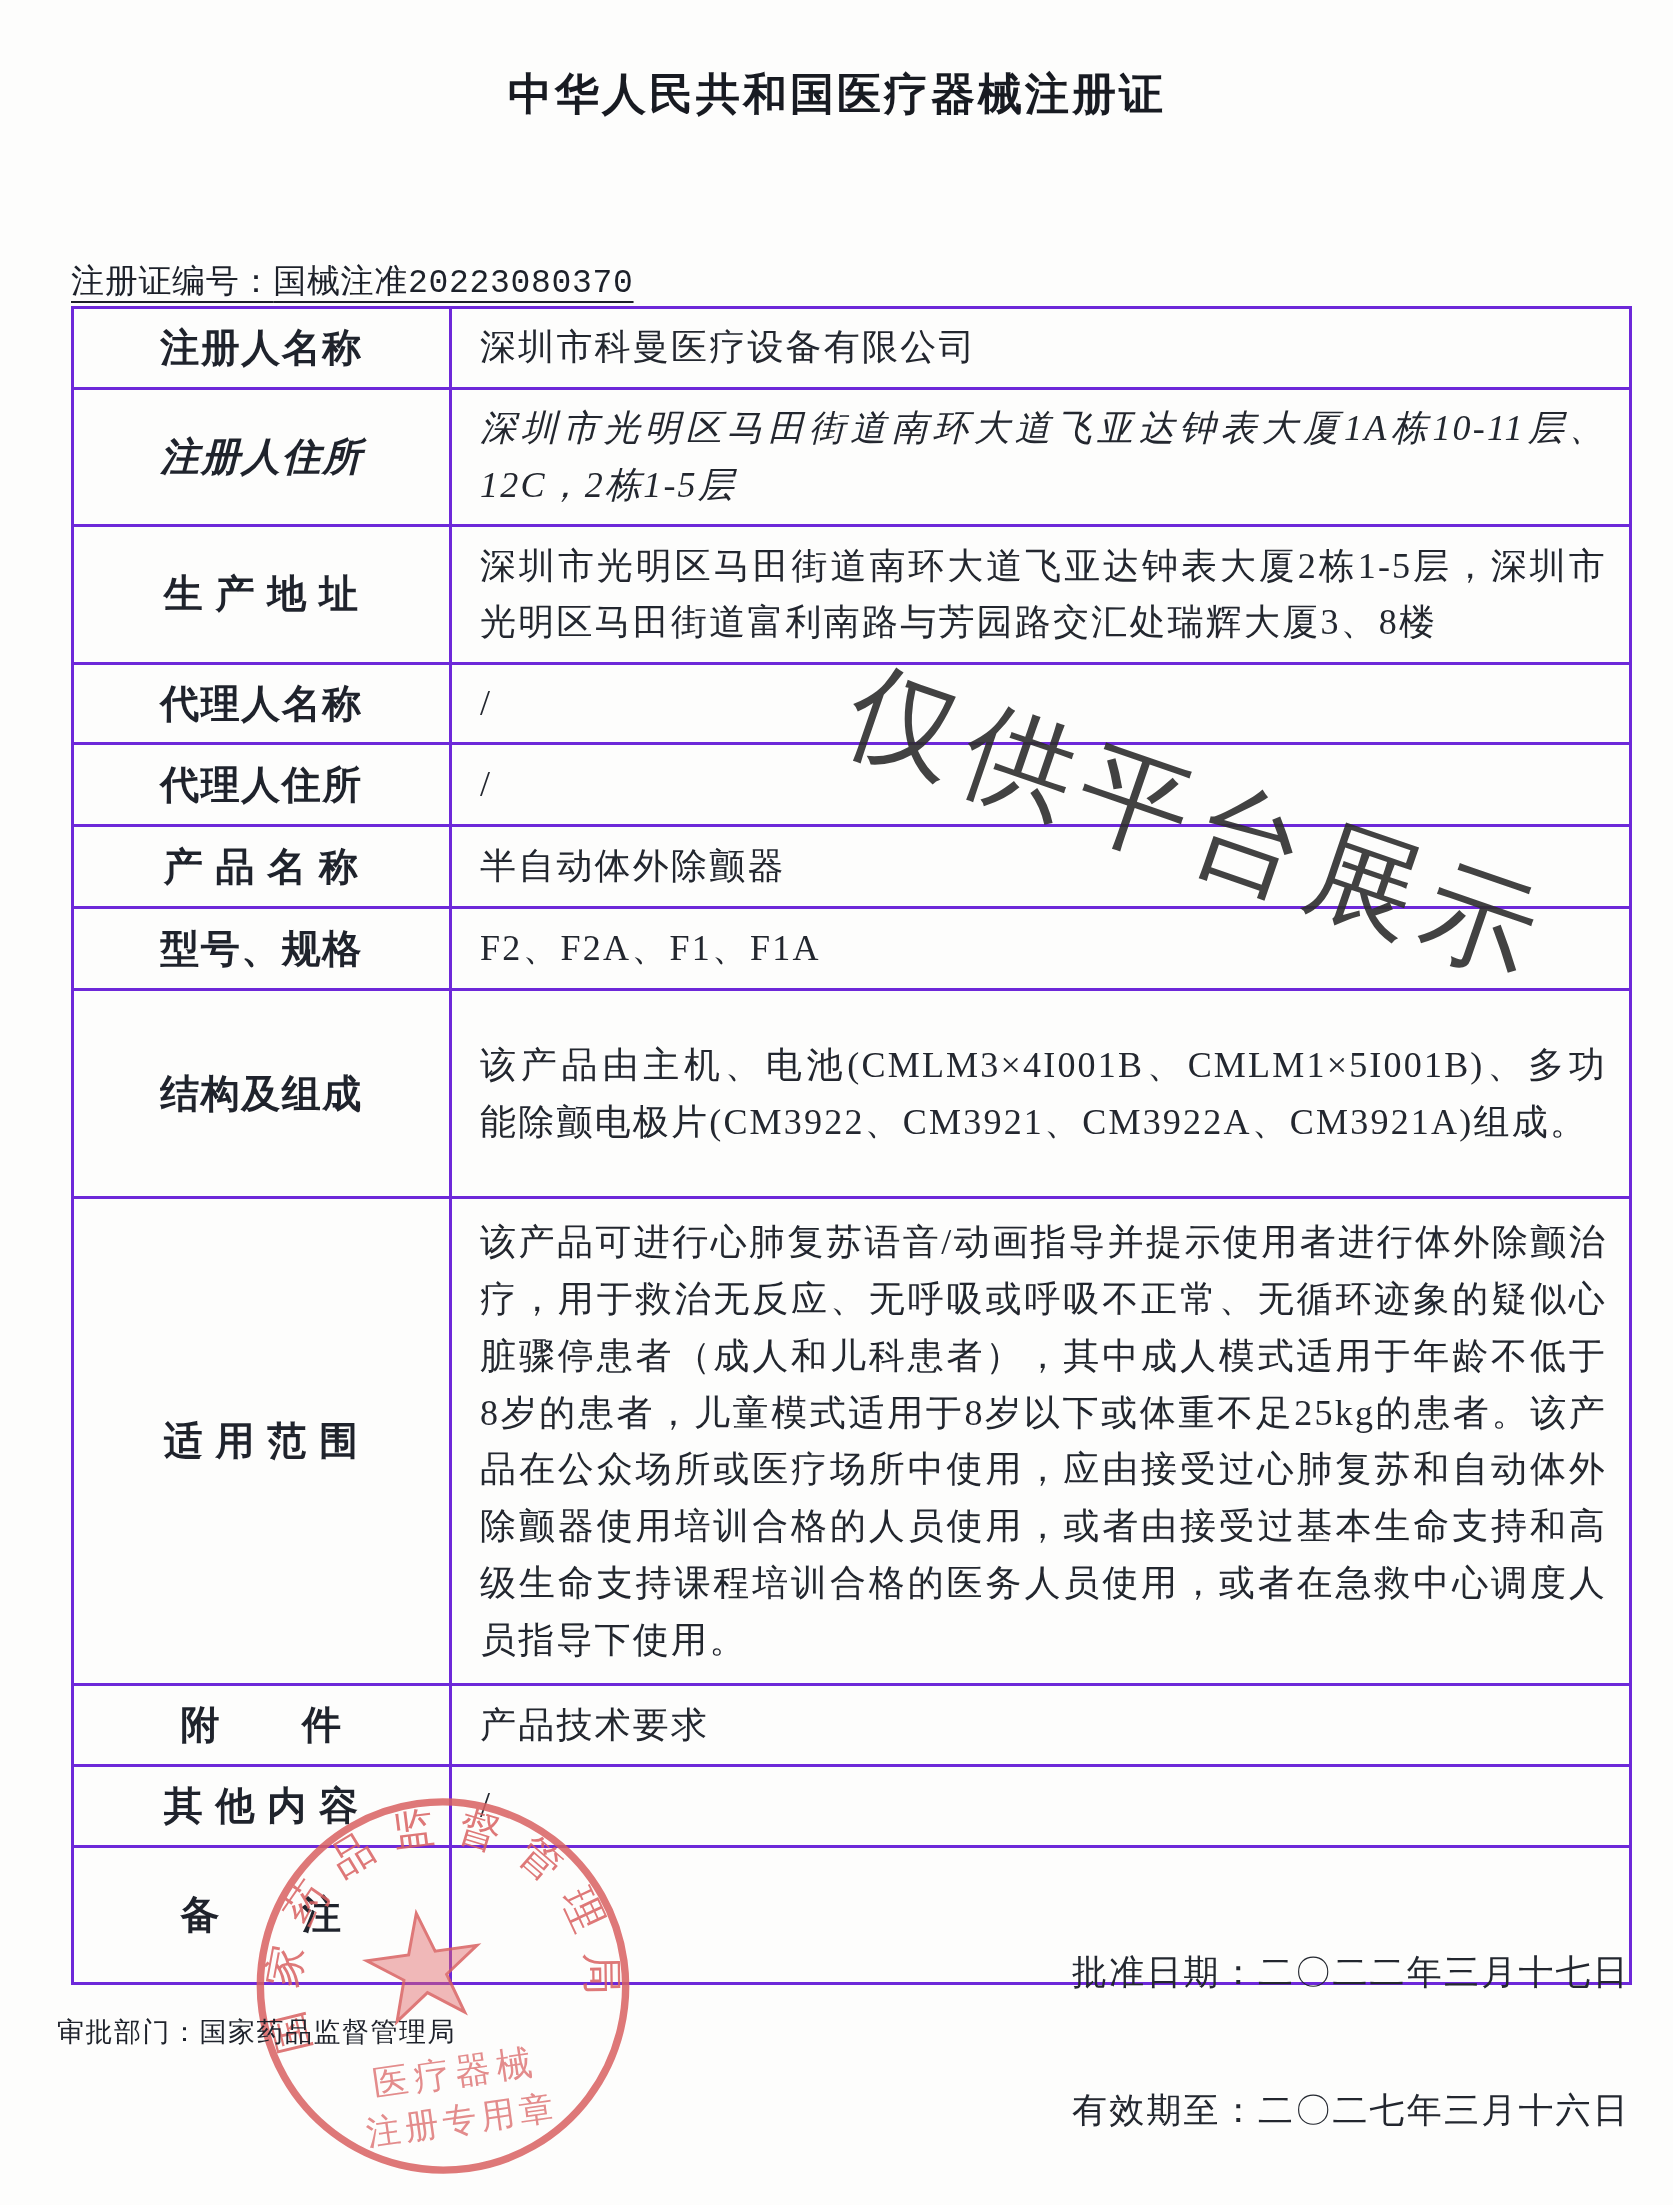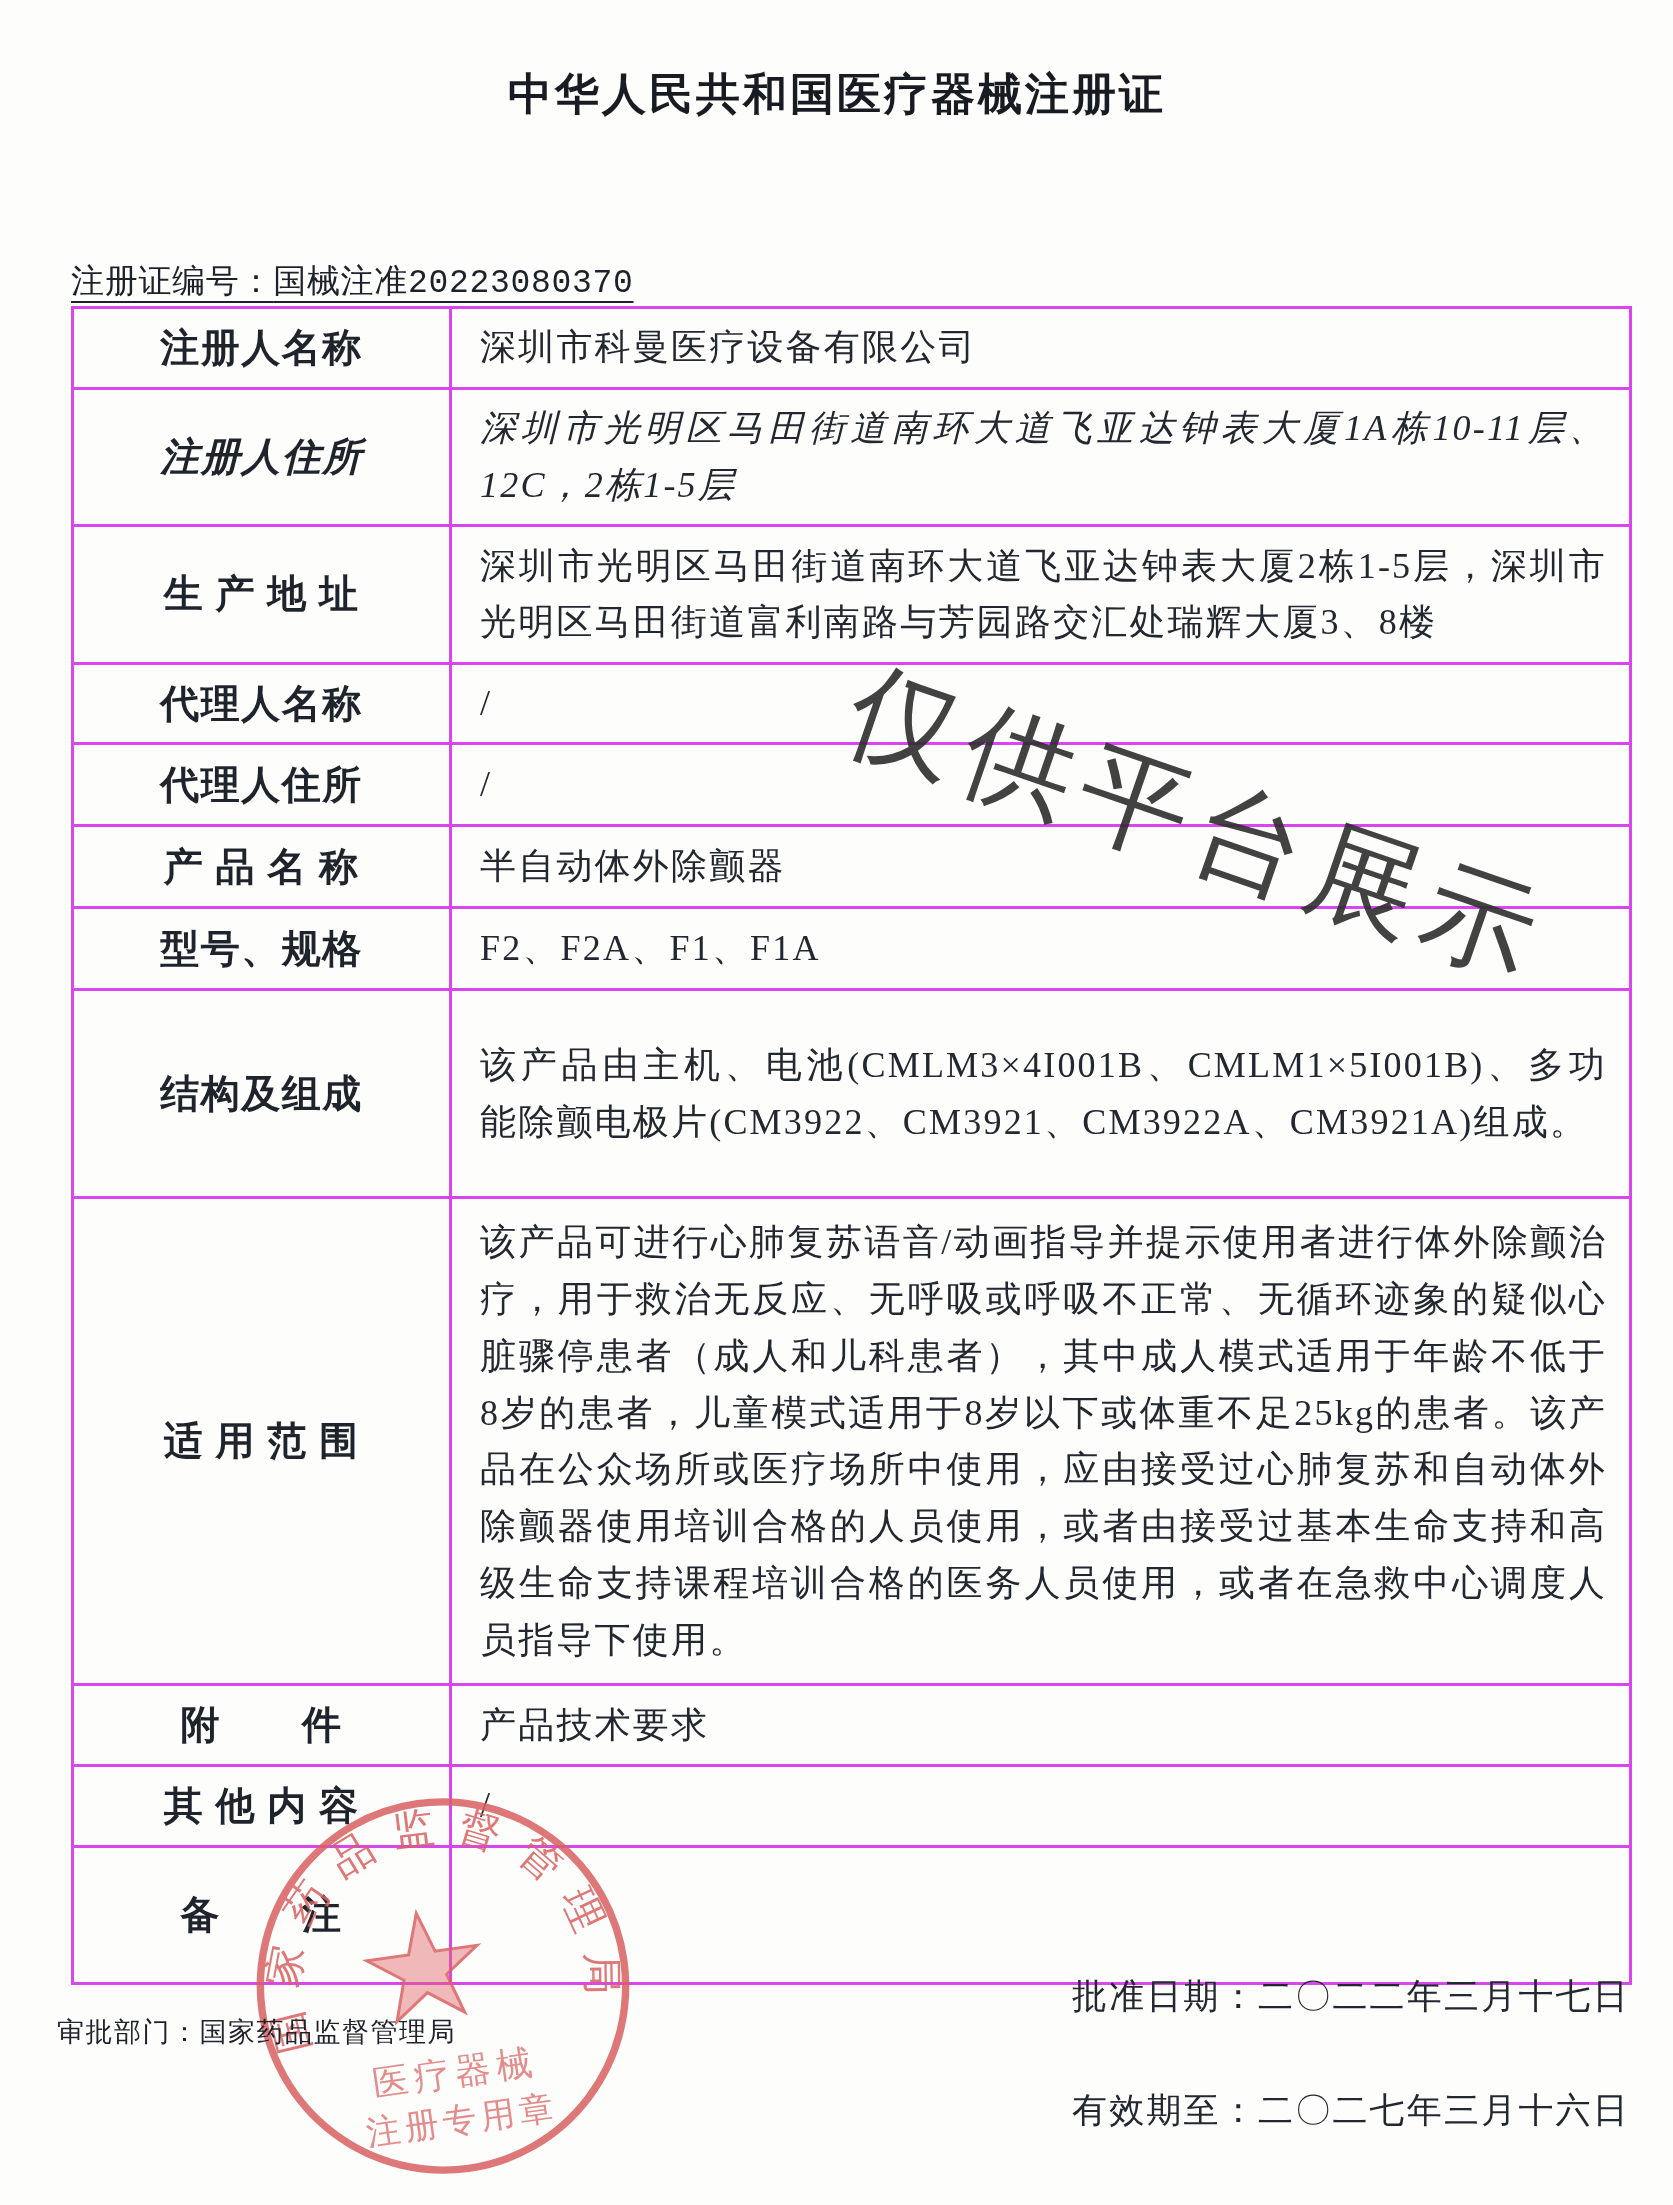--- a/index.html
+++ b/index.html
@@ -27,21 +27,21 @@
   }
   table.ctable{
     position:absolute;left:71px;top:306px;
     width:1561px;table-layout:fixed;
     border-collapse:collapse;
     border:2.2px solid #2f3642;
     background:transparent;
     z-index:1;
   }
   .ctable td{
-    border:3px solid #d946ef;
+    border:3px solid #6d28d9;
     vertical-align:middle;
     padding:0;
   }
   .ctable td.lbl{
     text-align:center;
     font-size:39px;font-weight:600;letter-spacing:1.5px;
     color:#1f232c;
     white-space:pre;
   }
   .ctable td.val{
@@ -81,21 +81,21 @@
   .approval{
     position:absolute;left:57px;top:2014px;
     font-size:27px;letter-spacing:1.5px;color:#1e222b;
     z-index:6;white-space:nowrap;
   }
   .date-line{
     position:absolute;left:1072px;
     font-size:35px;letter-spacing:2.2px;color:#23272f;
     white-space:nowrap;z-index:6;
   }
-  .date-1{top:1949px;margin-top:24px;}
+  .date-1{top:1949px;}
   .date-2{top:2019px;}
   .date-3{top:2087px;}
 </style>
 </head>
 <body>
 
 <div class="page">
 
   <h1 class="title">中华人民共和国医疗器械注册证</h1>
 

